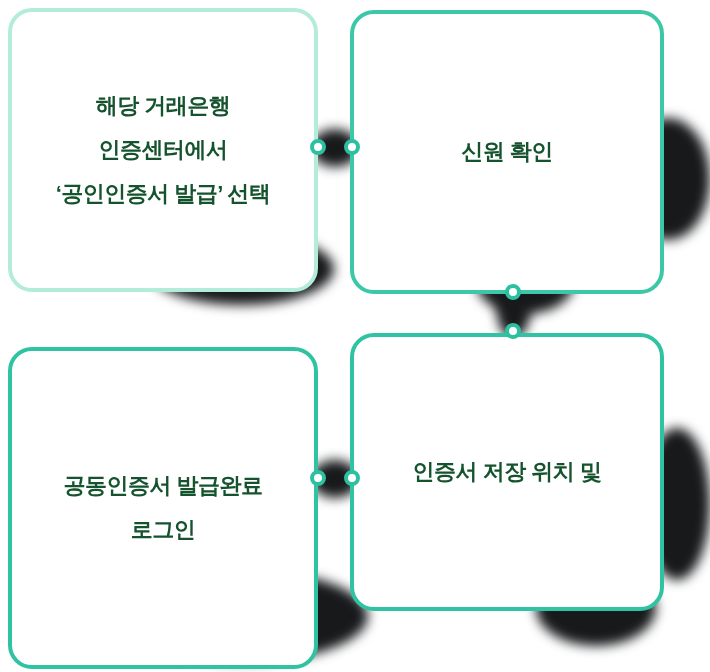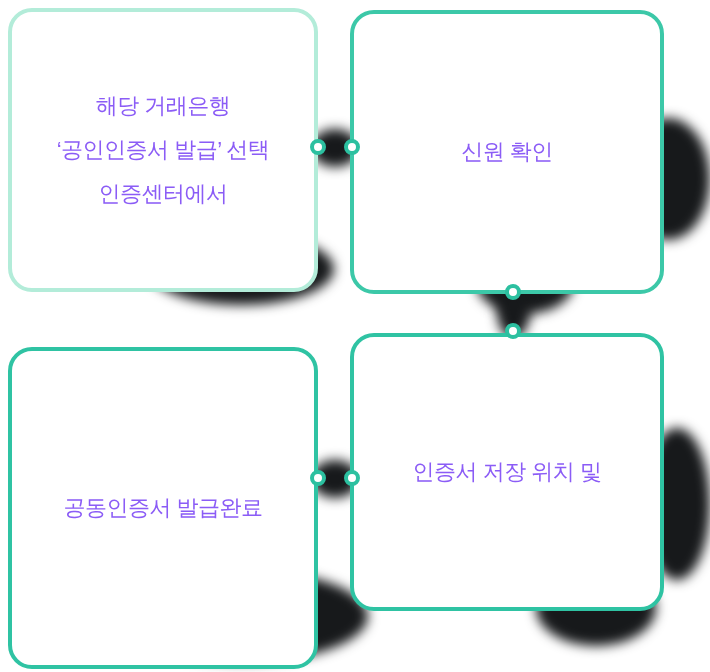--- a/index.html
+++ b/index.html
@@ -33,22 +33,22 @@
     z-index: 1;
     display: flex;
     align-items: center;
     justify-content: center;
     text-align: center;
     box-sizing: border-box;
   }
   .card .lines {
     font-size: 22px;
     line-height: 2.0;
-    font-weight: 400;
-    color: #8b5cf6;
+    font-weight: 700;
+    color: #14532d;
     letter-spacing: -0.5px;
   }
   .card .lines span { display: block; }
 
   .card1 { left: 8px;   top: 8px;   width: 310px; height: 284px; border: 4px solid #b3ecd9; }
   .card2 { left: 350px; top: 10px;   width: 314px; height: 284px; border: 4px solid #3cc8a8; }
   .card3 { left: 8px;   top: 347px; width: 310px; height: 322px; border: 4px solid #2fc3a3; }
   .card4 { left: 350px; top: 333px; width: 314px; height: 278px; border: 4px solid #2fc3a3; }
 
   
@@ -74,34 +74,35 @@
   <div class="blob" style="left:476px; top:250px; width:98px;  height:64px;"></div>
   <div class="blob" style="left:497px; top:286px; width:33px;  height:52px;"></div>
   <div class="blob" style="left:120px; top:570px; width:248px; height:92px;"></div>
   <div class="blob" style="left:311px; top:460px; width:48px;  height:38px;"></div>
   <div class="blob" style="left:644px; top:428px; width:66px;  height:152px;"></div>
   <div class="blob" style="left:536px; top:570px; width:120px; height:76px;"></div>
 
   <div class="card card1">
     <div class="lines">
       <span>해당 거래은행</span>
+      <span>인증센터에서</span>
       <span>‘공인인증서 발급’ 선택</span>
-      <span>인증센터에서</span>
     </div>
   </div>
 
   <div class="card card2">
     <div class="lines">
       <span>신원 확인</span>
     </div>
   </div>
 
   <div class="card card3">
     <div class="lines">
       <span>공동인증서 발급완료</span>
+      <span>로그인</span>
     </div>
   </div>
 
   <div class="card card4">
     <div class="lines">
       <span>인증서 저장 위치 및</span>
     </div>
   </div>
 
   <div class="ring" style="left:310px; top:139px;"></div>

